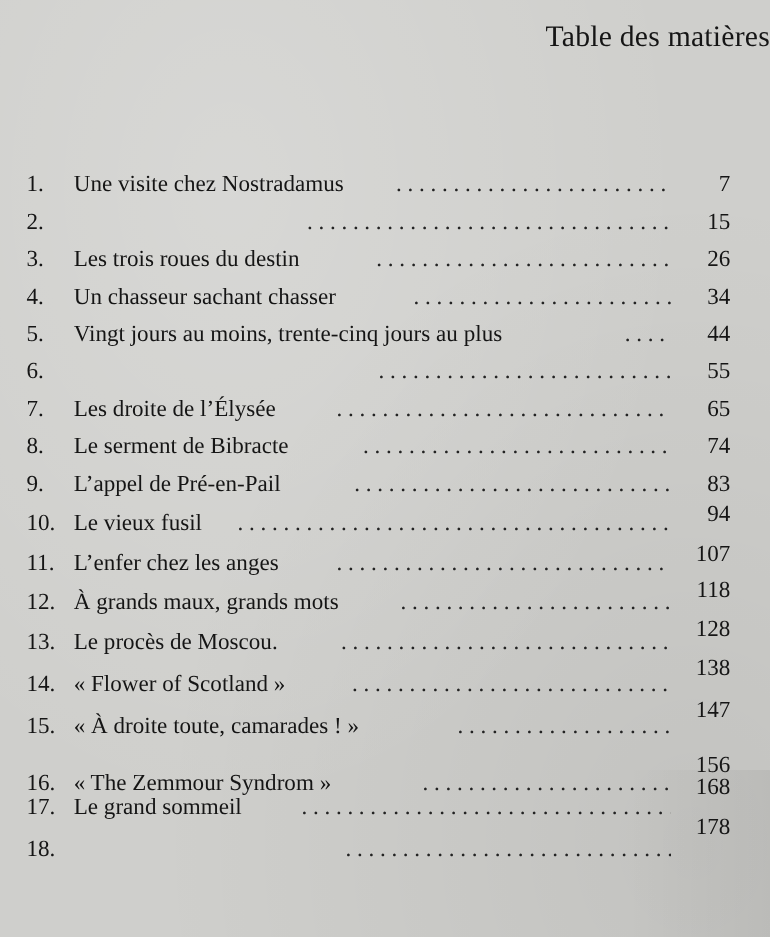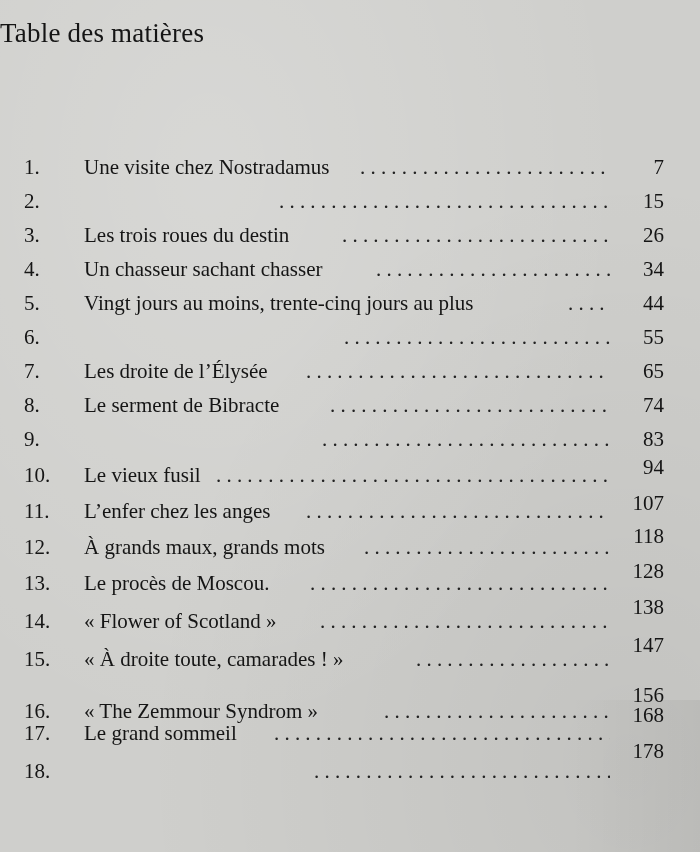--- a/index.html
+++ b/index.html
@@ -20,21 +20,21 @@
     }
     .page {
       position: absolute;
       inset: 0;
     }
     .title {
       position: absolute;
       top: 18px;
       left: 0;
       width: 700px;
-      text-align: left;
+      text-align: right;
       font-size: 27px;
       letter-spacing: 0.2px;
     }
     .toc {
       position: absolute;
       left: 0;
       top: 0;
       width: 700px;
     }
     .entry {
@@ -48,21 +48,20 @@
     }
     .num {
       position: absolute;
       left: 0;
       width: 40px;
       text-align: left;
     }
     .label {
       position: absolute;
       left: 43px;
-      margin-left: 17px;
     }
     .dots {
       position: absolute;
       top: 0;
       height: 30px;
       overflow: hidden;
       letter-spacing: 5.2px;
       color: #222;
     }
     .page-num {
@@ -128,20 +127,21 @@
       <span class="page-num">65</span>
     </div>
     <div class="entry" style="top:390px">
       <span class="num">8.</span>
       <span class="label">Le serment de Bibracte</span>
       <span class="dots" style="left:306px;width:280px">......................................................................</span>
       <span class="page-num">74</span>
     </div>
     <div class="entry" style="top:424px">
       <span class="num">9.</span>
+      <span class="label">L’appel de Pré-en-Pail</span>
       <span class="dots" style="left:298px;width:288px">......................................................................</span>
       <span class="page-num">83</span>
     </div>
     <div class="entry" style="top:460px">
       <span class="num">10.</span>
       <span class="label">Le vieux fusil</span>
       <span class="dots" style="left:192px;width:394px">......................................................................</span>
       <span class="page-num" style="top:-8px">94</span>
     </div>
     <div class="entry" style="top:496px">

